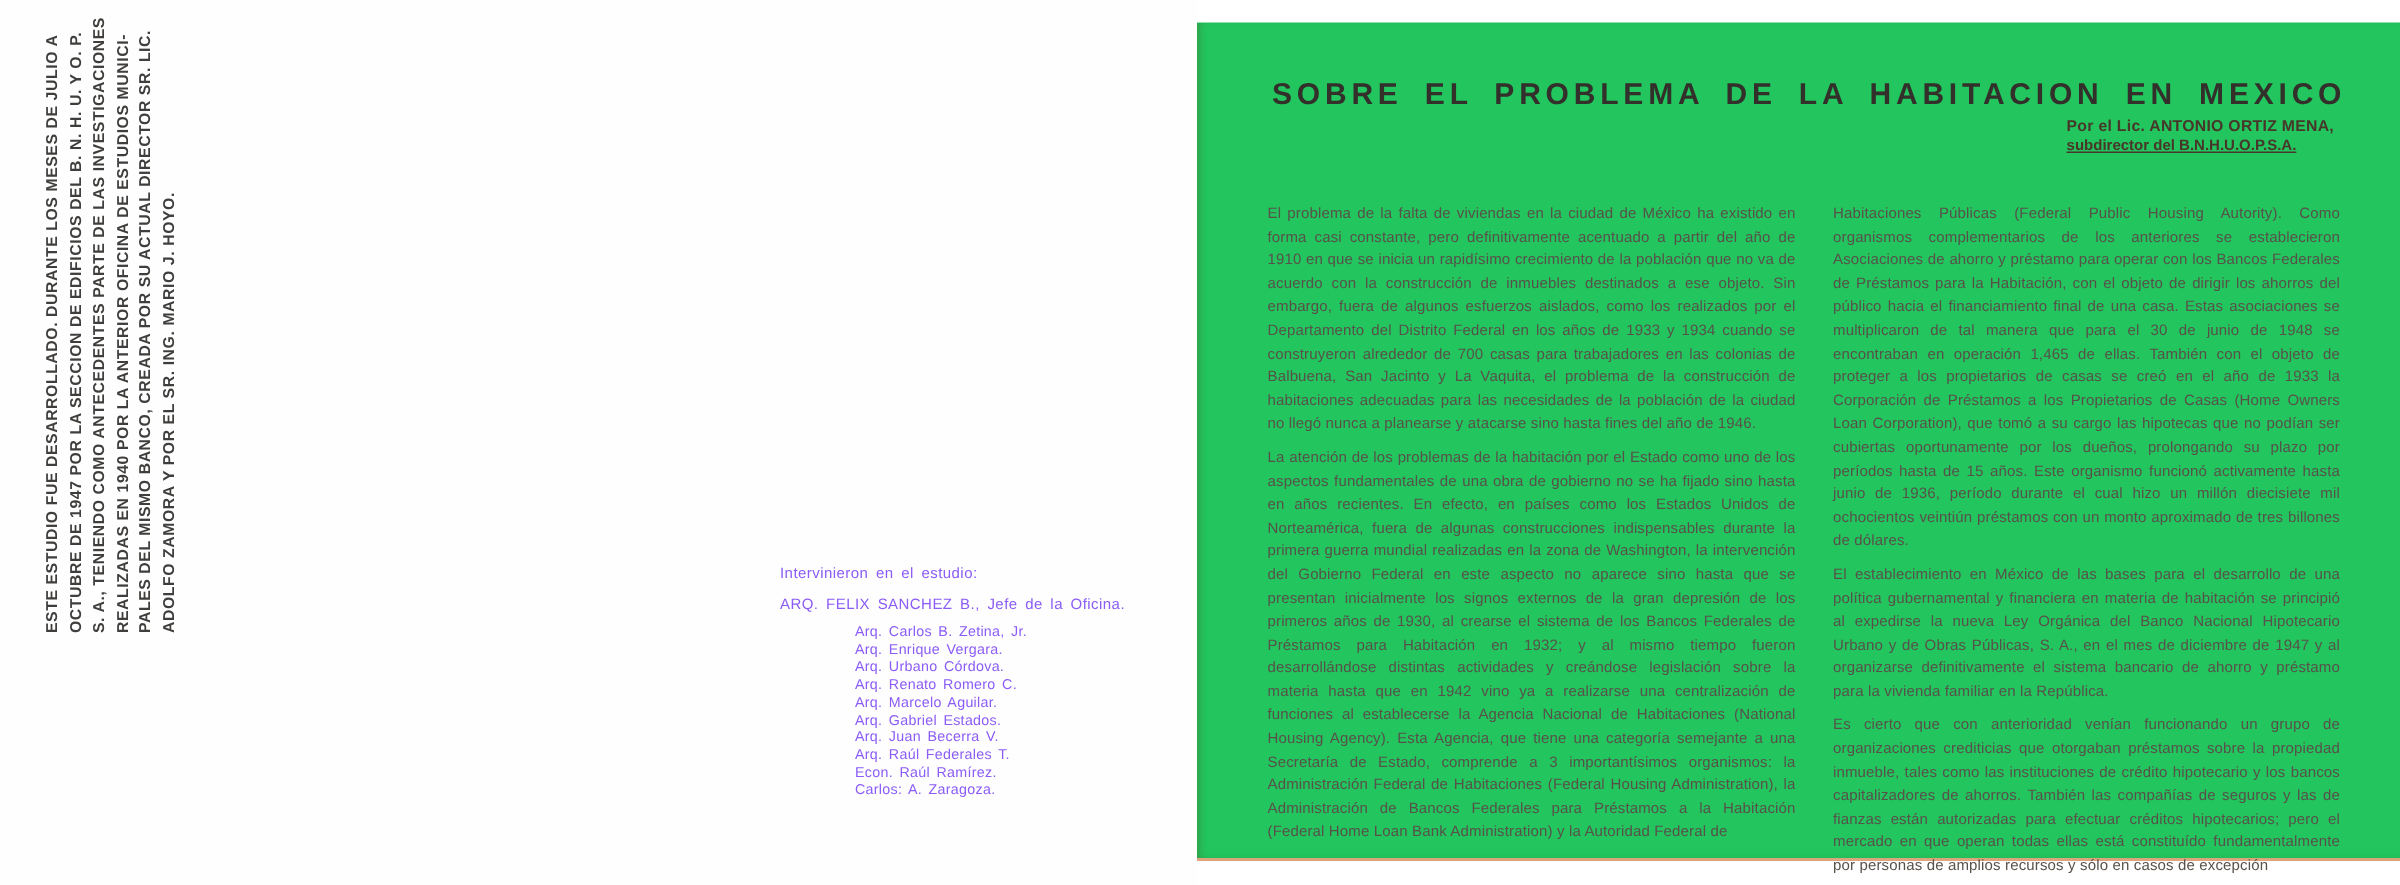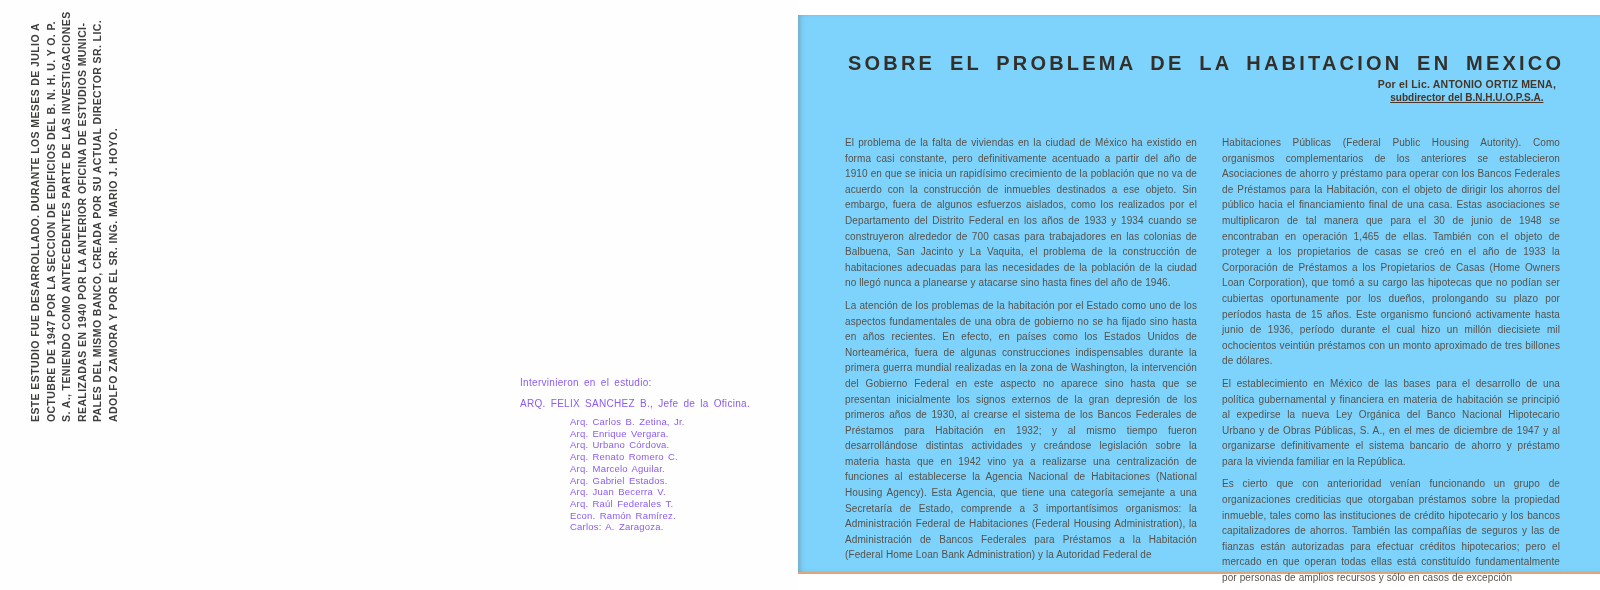--- a/index.html
+++ b/index.html
@@ -52,35 +52,35 @@
   .credits .names {
     margin-top: 7px; margin-left: 50px;
     font-size: 9.5px; line-height: 11.7px;
     letter-spacing: 0.2px; word-spacing: 1.5px;
   }
 
   
   .right-page {
     position: absolute; left: 798px; top: 15px;
     width: 802px; height: 557px;
-    background: #7dd3fc;
+    background: #22c55e;
     box-shadow: inset 4px 0 6px -3px rgba(90,50,20,0.35);
     border-bottom: 2px solid #dca57b;
   }
   .article-title {
     position: absolute; left: 50px; right: 40px; top: 37px;
     text-align: center;
     font-size: 20px; font-weight: bold;
     letter-spacing: 3.2px; word-spacing: 6px;
     color: #33302b;
     white-space: nowrap;
   }
   .byline {
     position: absolute; right: 44px; top: 63px;
-    text-align: center;
+    text-align: left;
     color: #473629;
     font-weight: bold;
     line-height: 13px;
   }
   .byline .b1 { font-size: 10.5px; letter-spacing: 0.2px; }
   .byline .b2 { font-size: 10px; text-decoration: underline; }
 
   .col {
     position: absolute; top: 120px;
     text-align: justify;
@@ -116,21 +116,21 @@
       <div class="chief">ARQ. FELIX SANCHEZ B., Jefe de la Oficina.</div>
       <div class="names">
         <div>Arq. Carlos B. Zetina, Jr.</div>
         <div>Arq. Enrique Vergara.</div>
         <div>Arq. Urbano Córdova.</div>
         <div>Arq. Renato Romero C.</div>
         <div>Arq. Marcelo Aguilar.</div>
         <div>Arq. Gabriel Estados.</div>
         <div>Arq. Juan Becerra V.</div>
         <div>Arq. Raúl Federales T.</div>
-        <div>Econ. Ramón Ramírez.</div>
+        <div>Econ. Raúl Ramírez.</div>
         <div>Carlos: A. Zaragoza.</div>
       </div>
     </div>
   </div>
 
   <div class="right-page">
 
     <div class="article-title">SOBRE EL PROBLEMA DE LA HABITACION EN MEXICO</div>
 
     <div class="byline">

